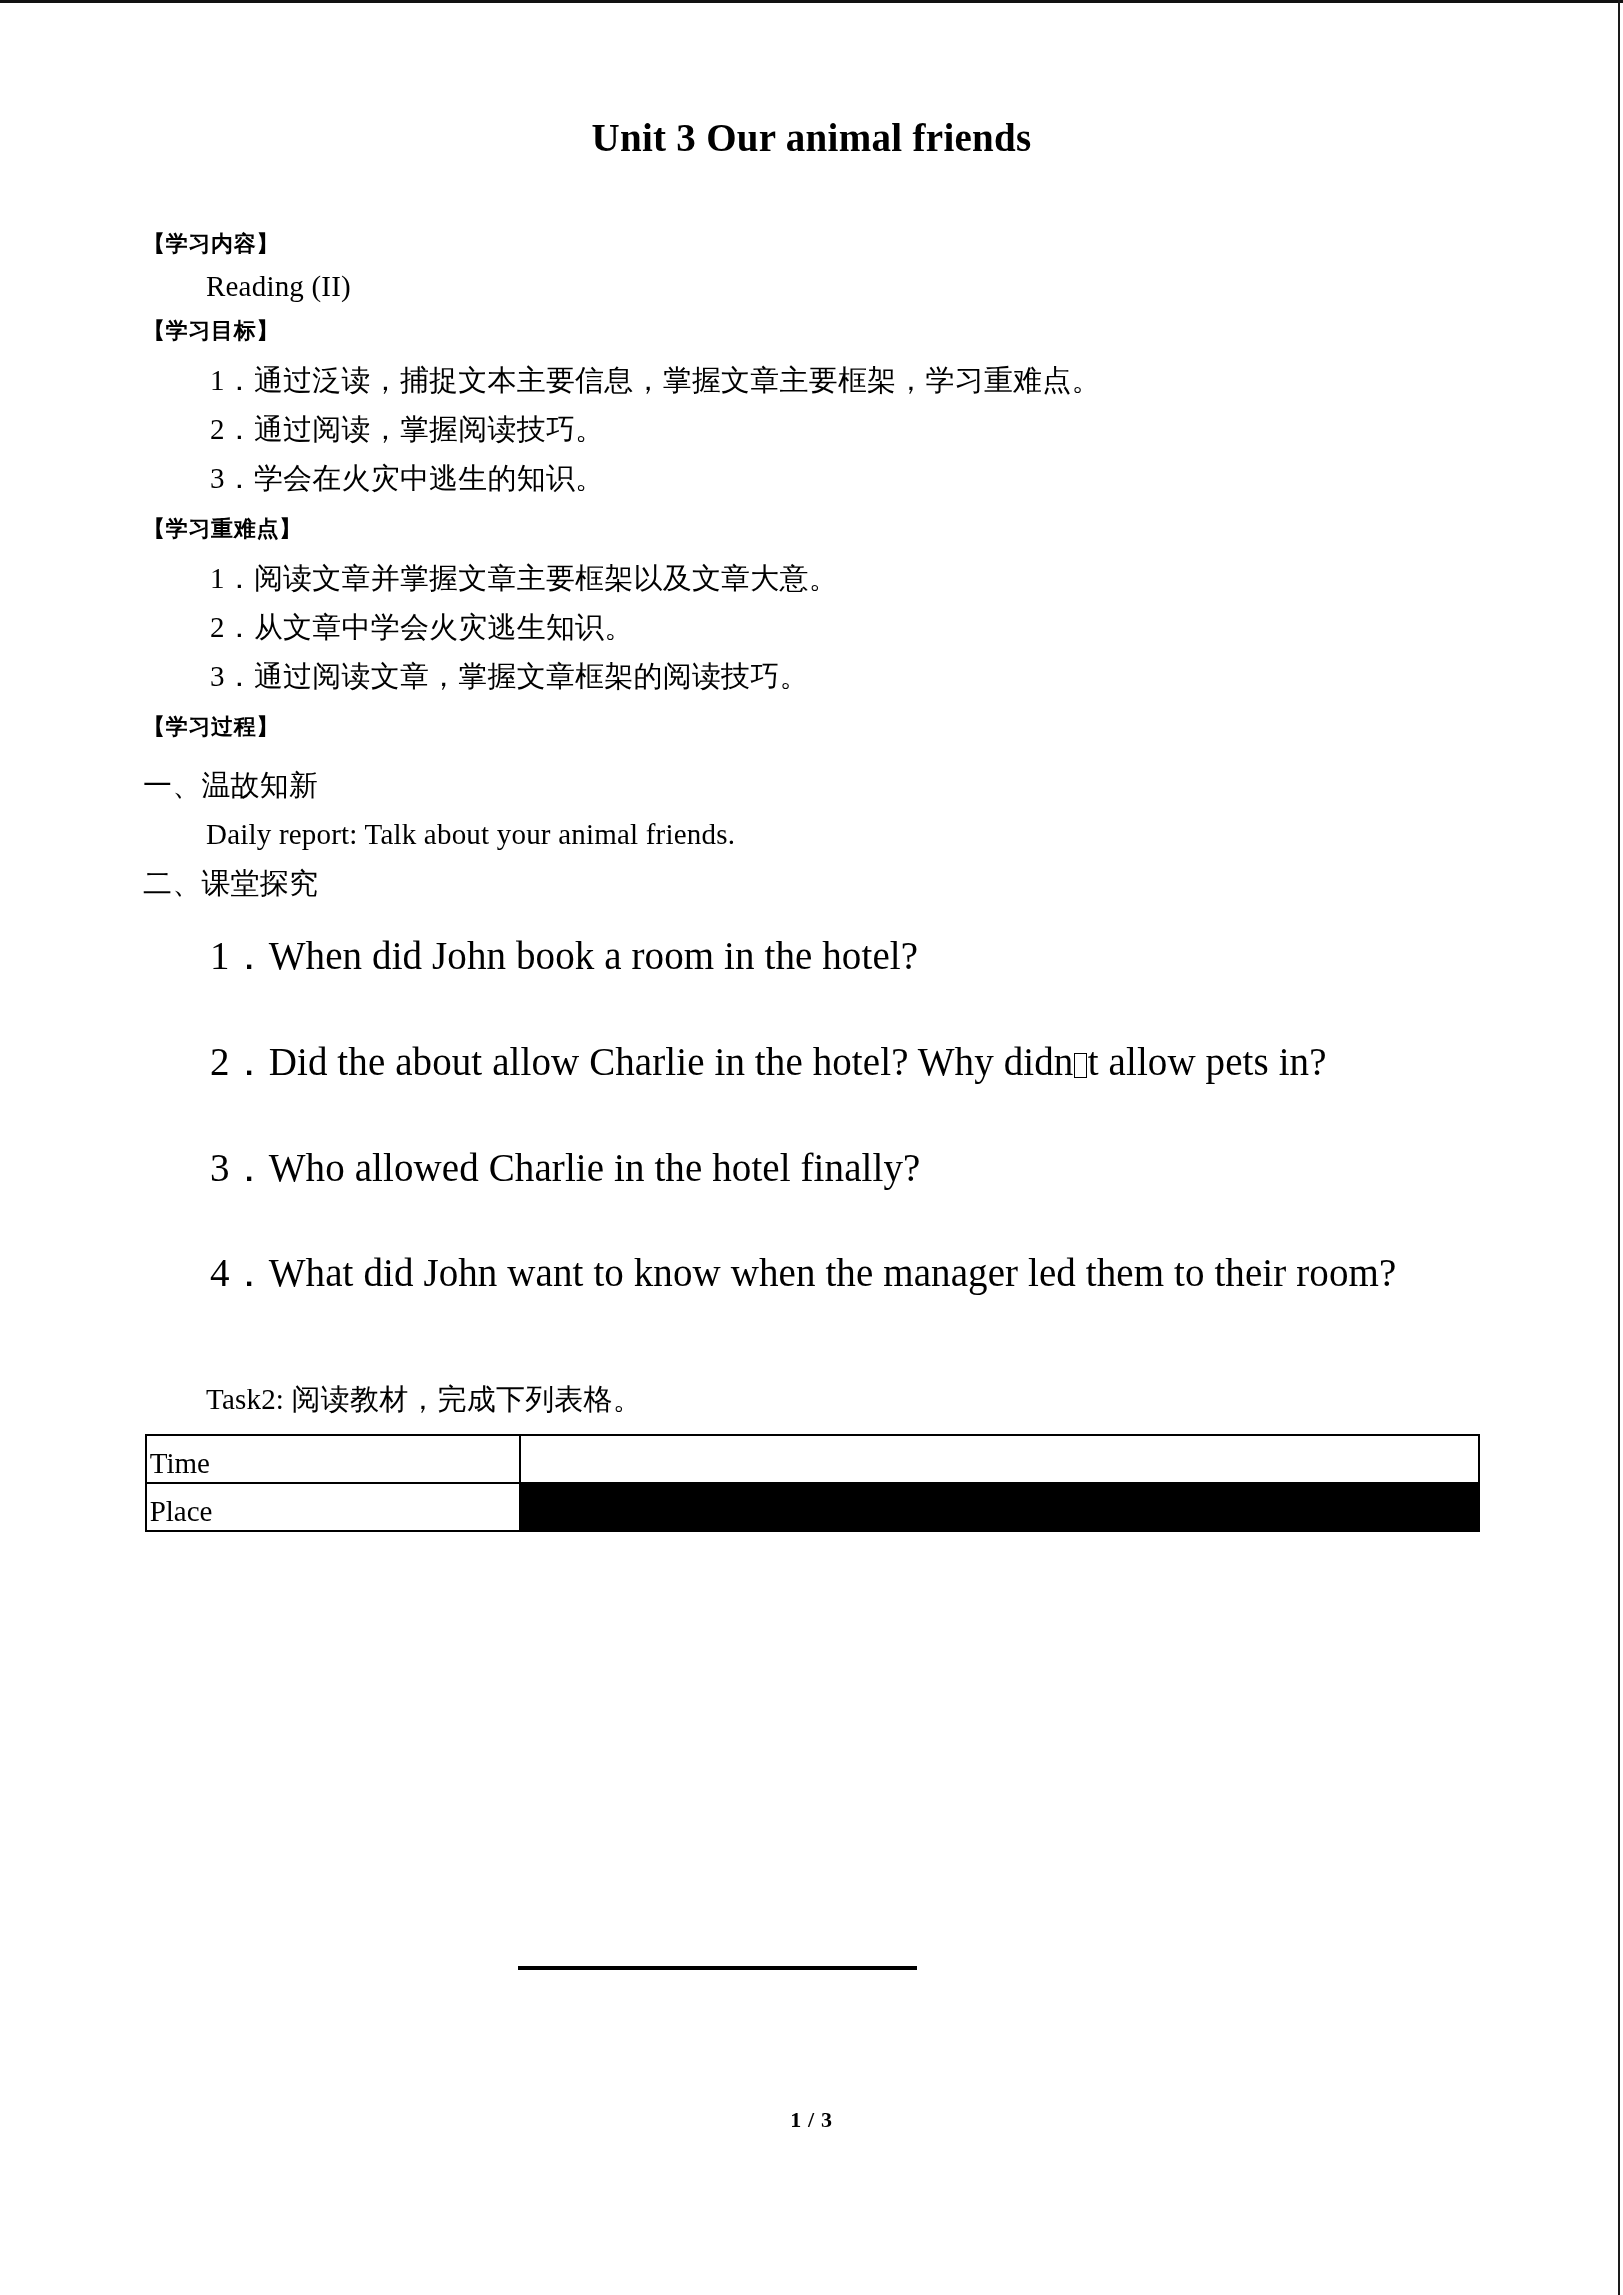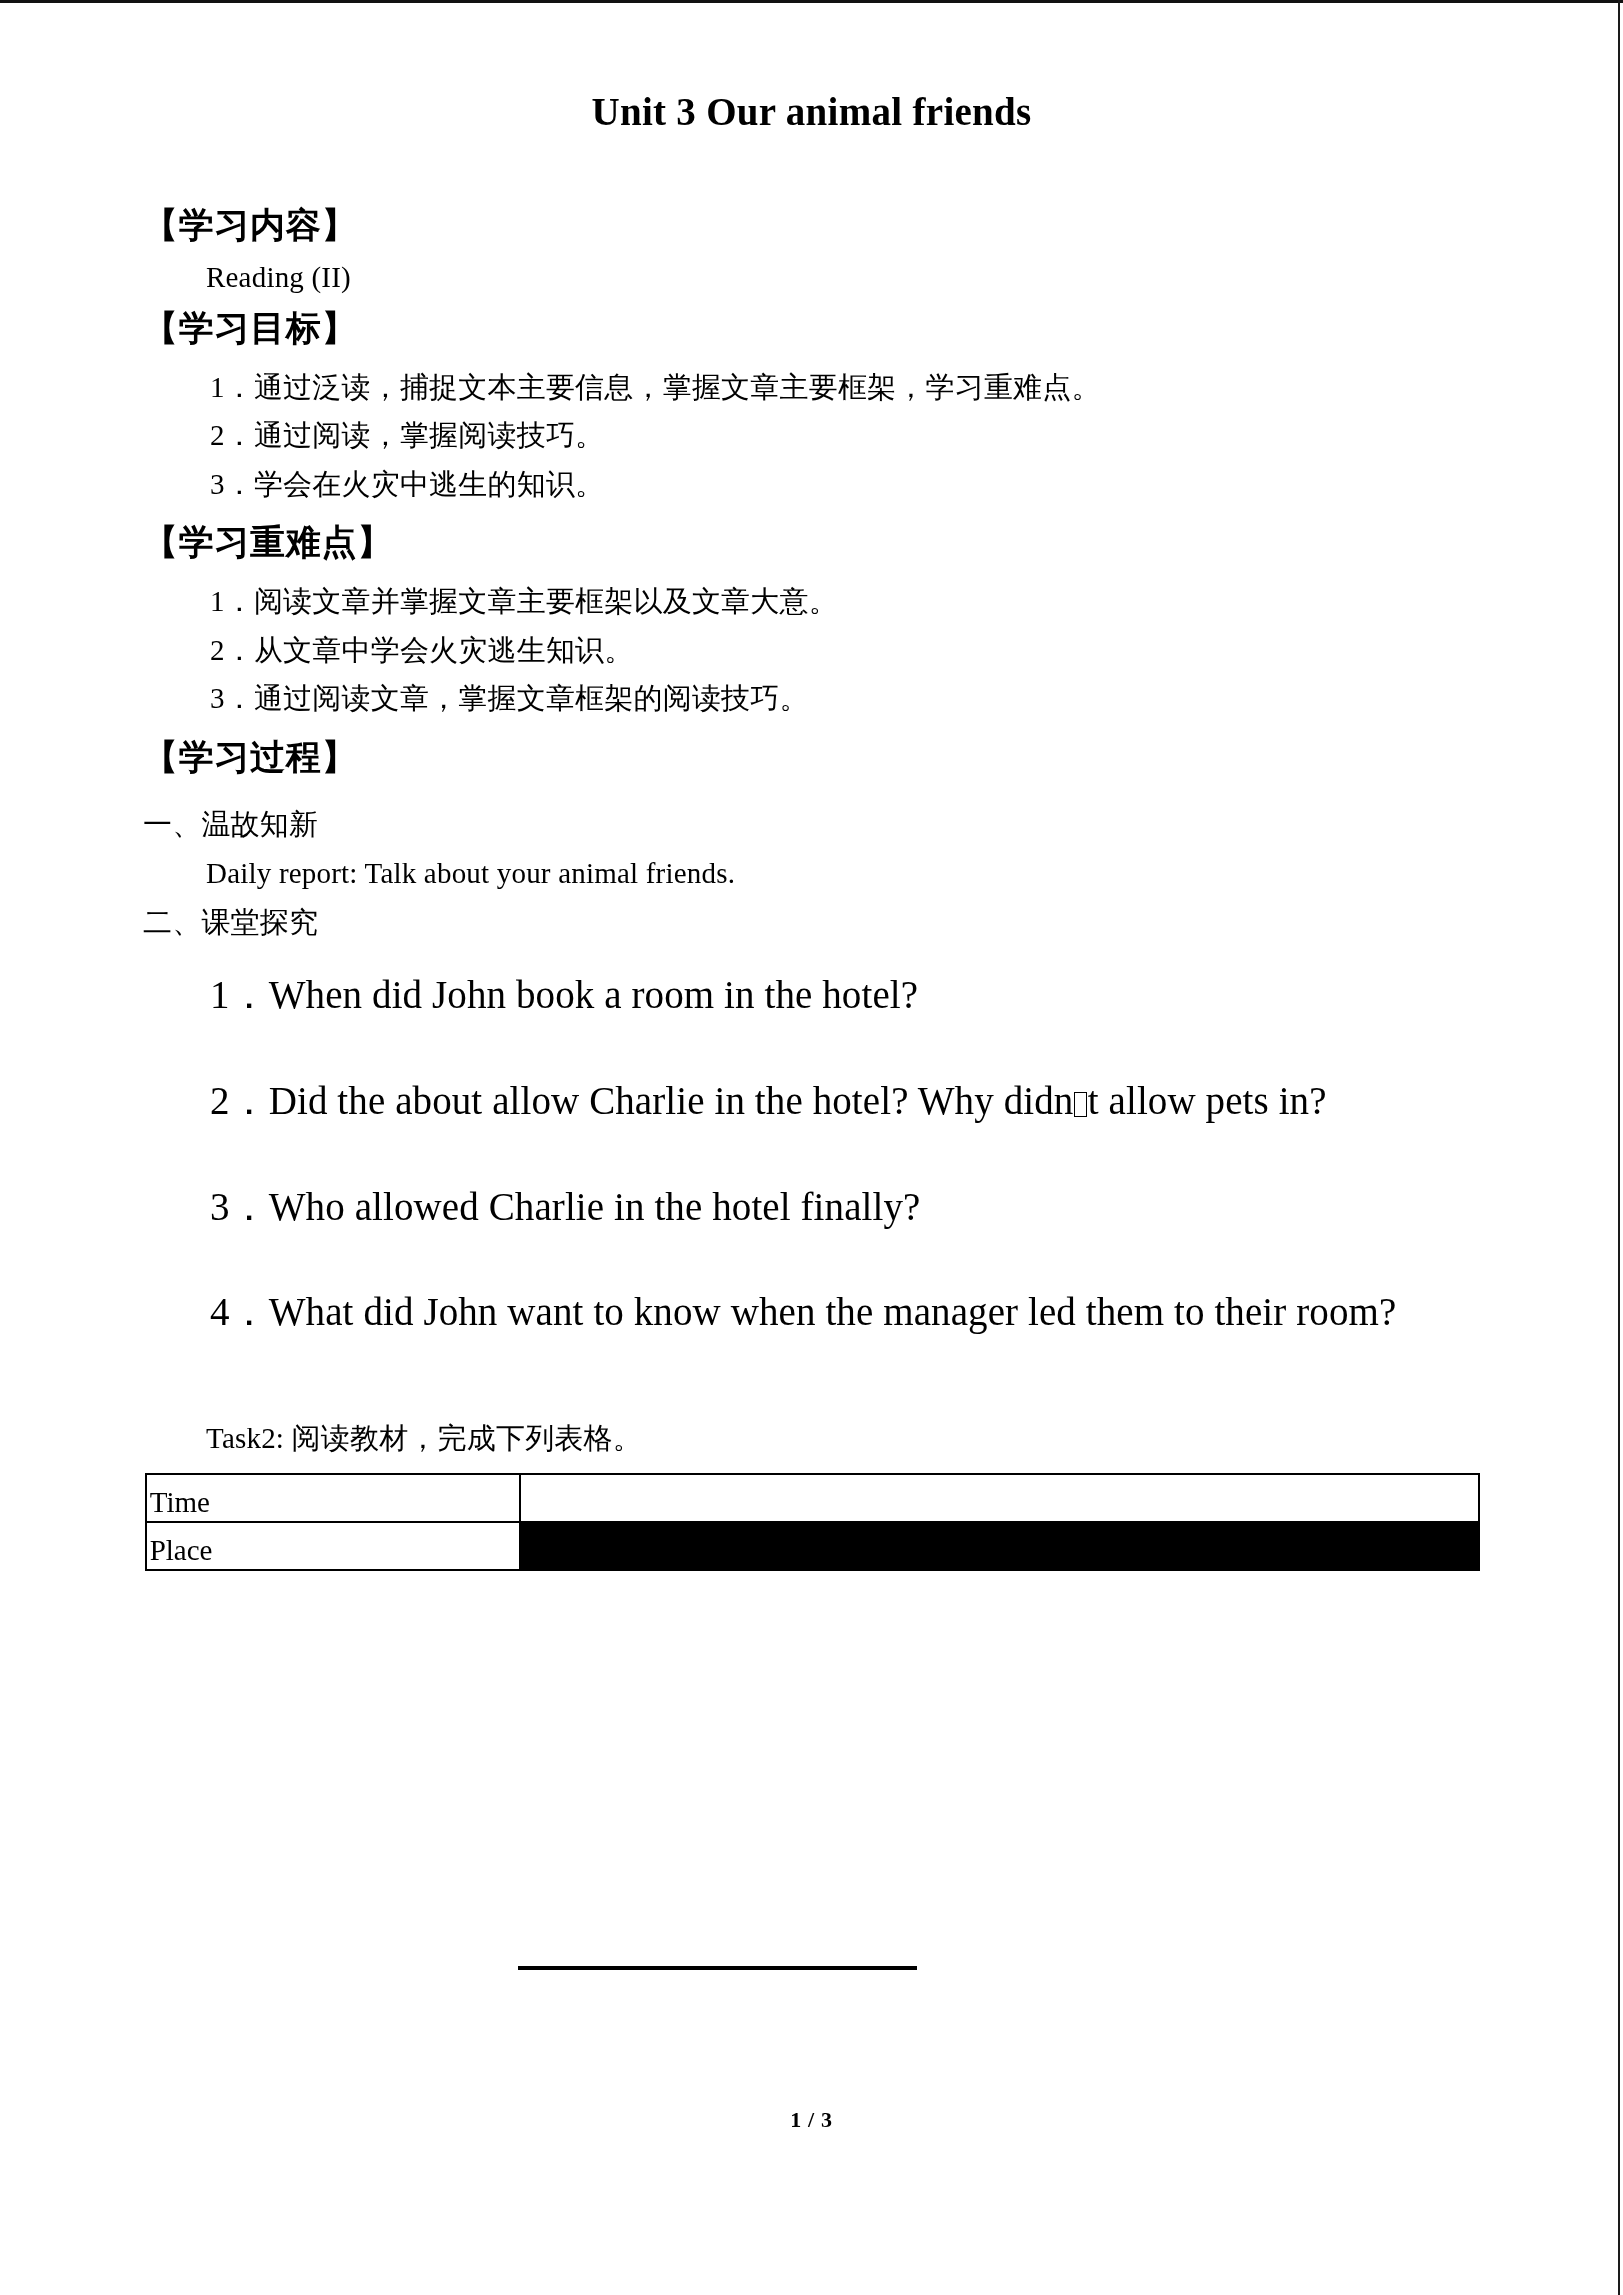--- a/index.html
+++ b/index.html
@@ -44,32 +44,32 @@
     left: 0;
     top: 0;
     width: 1623px;
     padding: 0 143px;
     box-sizing: border-box;
   }
 
   
   .doc-title {
     margin: 0;
-    padding-top: 90px;
+    padding-top: 116px;
     text-align: center;
     font-size: 39px;
     font-weight: bold;
     letter-spacing: 0.3px;
     line-height: 1.15;
   }
 
   
   .section-head {
     margin: 0;
-    font-size: 35px;
+    font-size: 22px;
     font-weight: bold;
     line-height: 1.25;
     letter-spacing: 0.7px;
   }
 
   
   .body-line {
     font-size: 29px;
     line-height: 1.30;
     letter-spacing: 0.2px;

